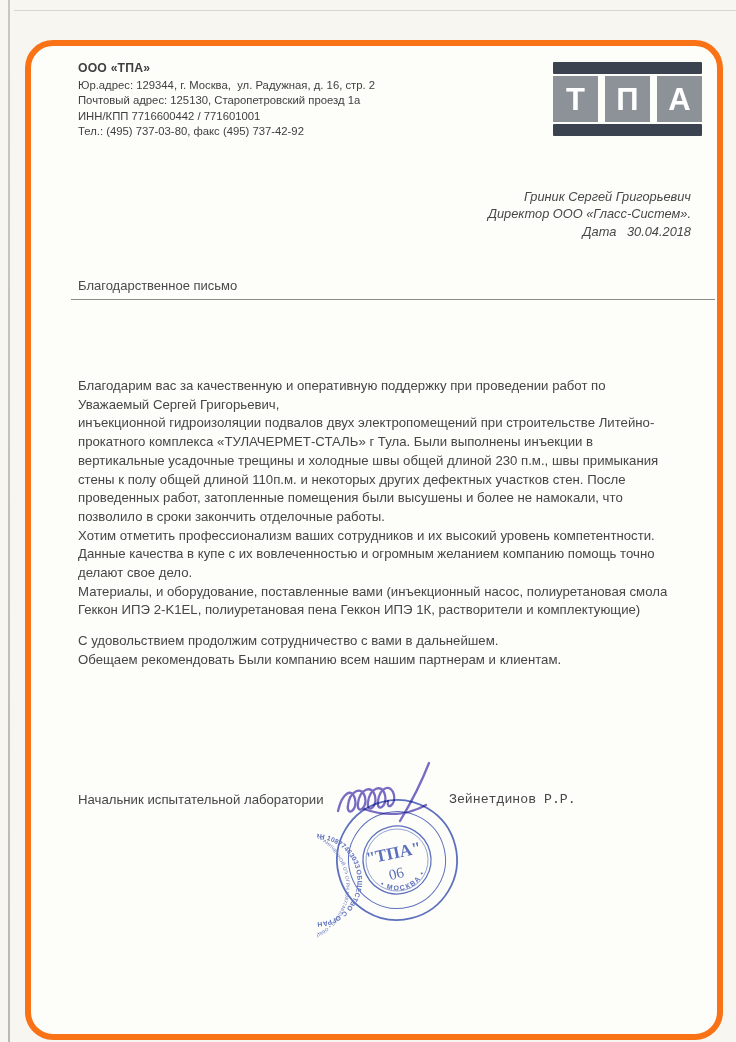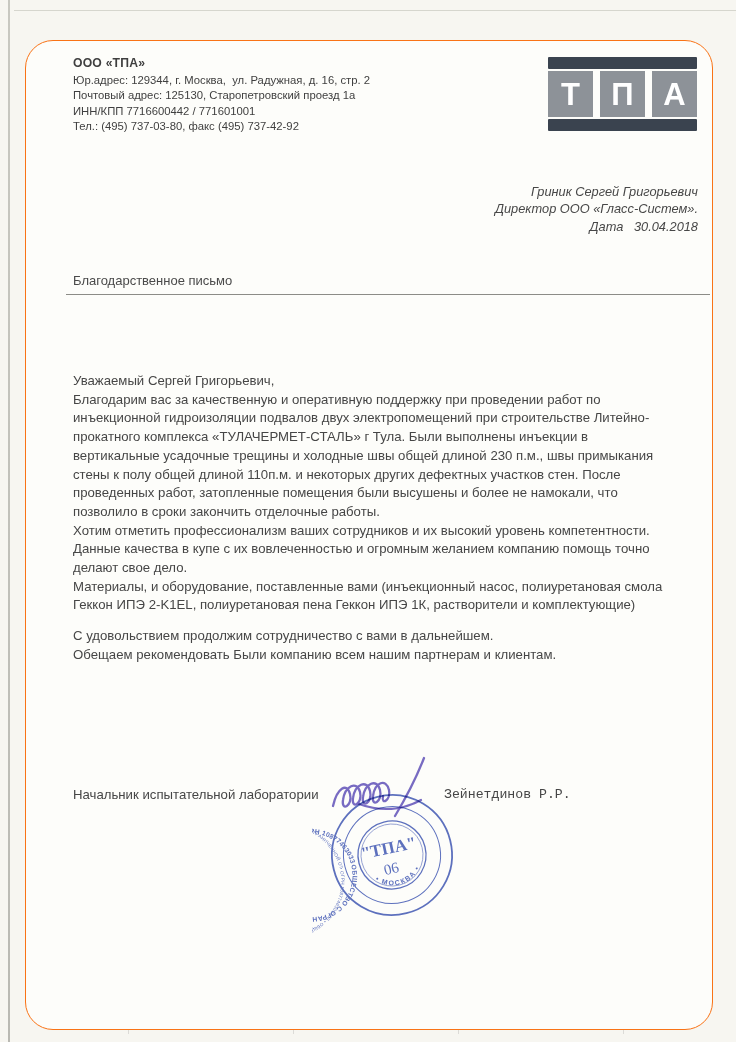--- a/index.html
+++ b/index.html
@@ -17,38 +17,38 @@
   .edge-top{position:absolute;top:10px;left:14px;right:0;height:1px;background:#d6d6ce;}
   .speck{position:absolute;background:#5f5f5a;border-radius:40%;opacity:.5;}
   .regmark{position:absolute;width:20px;height:12px;opacity:.16;}
   .regmark::before{content:"";position:absolute;left:0;right:0;top:6px;height:1px;background:#555;}
   .regmark::after{content:"";position:absolute;left:10px;top:0;bottom:0;width:1px;background:#555;}
 
   
   .paper{
     position:absolute;left:25px;top:40px;width:686px;height:988px;
     background:#fdfdfa;
-    border:1px solid #f97316;border-radius:28px;
+    border:6px solid #f97316;border-radius:28px;
     color:#454545;
   }
 
   
   .lh-block{position:absolute;left:47px;top:15px;line-height:15.2px;font-size:11.3px;color:#3f3f3f;}
   .lh-company{font-weight:bold;font-size:12.2px;margin-bottom:2px;letter-spacing:.2px;}
   .lh-line{white-space:pre;}
 
   
   .logo{position:absolute;left:522px;top:16px;width:149px;}
   .logo-bar{height:12px;background:#3a434f;border-radius:1px;}
   .logo-tiles{display:flex;justify-content:space-between;margin:2px 0;}
   .logo-tile{width:45px;height:46px;background:#8d9298;display:flex;align-items:center;justify-content:center;}
   .logo-letter{color:#ffffff;font-weight:bold;font-size:31px;line-height:1;}
 
   
-  .recipient{position:absolute;right:14px;top:142px;text-align:right;
+  .recipient{position:absolute;right:26px;top:142px;text-align:right;
     font-style:italic;font-size:12.8px;line-height:17.3px;color:#474747;}
   .recipient div{white-space:pre;}
 
   
   .heading{position:absolute;left:47px;top:232px;font-size:13px;color:#4a4a4a;}
   .heading-rule{position:absolute;left:40px;right:2px;top:253px;height:1px;background:#6f6f6a;opacity:.8;}
 
   
   .body-block{position:absolute;left:47px;top:331px;width:632px;font-size:13.2px;color:#464646;}
   .body-line{line-height:18.7px;white-space:pre;}
@@ -117,22 +117,22 @@
     <div class="recipient">
       <div>Гриник Сергей Григорьевич</div>
       <div>Директор ООО «Гласс-Систем».</div>
       <div>Дата   30.04.2018</div>
     </div>
 
     <div class="heading">Благодарственное письмо</div>
     <div class="heading-rule"></div>
 
     <div class="body-block">
+      <div class="body-line">Благодарим вас за качественную и оперативную поддержку при проведении работ по</div>
       <div class="body-line">Уважаемый Сергей Григорьевич,</div>
-      <div class="body-line">Благодарим вас за качественную и оперативную поддержку при проведении работ по</div>
       <div class="body-line">инъекционной гидроизоляции подвалов двух электропомещений при строительстве Литейно-</div>
       <div class="body-line">прокатного комплекса «ТУЛАЧЕРМЕТ-СТАЛЬ» г Тула. Были выполнены инъекции в</div>
       <div class="body-line">вертикальные усадочные трещины и холодные швы общей длиной 230 п.м., швы примыкания</div>
       <div class="body-line">стены к полу общей длиной 110п.м. и некоторых других дефектных участков стен. После</div>
       <div class="body-line">проведенных работ, затопленные помещения были высушены и более не намокали, что</div>
       <div class="body-line">позволило в сроки закончить отделочные работы.</div>
       <div class="body-line">Хотим отметить профессионализм ваших сотрудников и их высокий уровень компетентности.</div>
       <div class="body-line">Данные качества в купе с их вовлеченностью и огромным желанием компанию помощь точно</div>
       <div class="body-line">делают свое дело.</div>
       <div class="body-line">Материалы, и оборудование, поставленные вами (инъекционный насос, полиуретановая смола</div>

